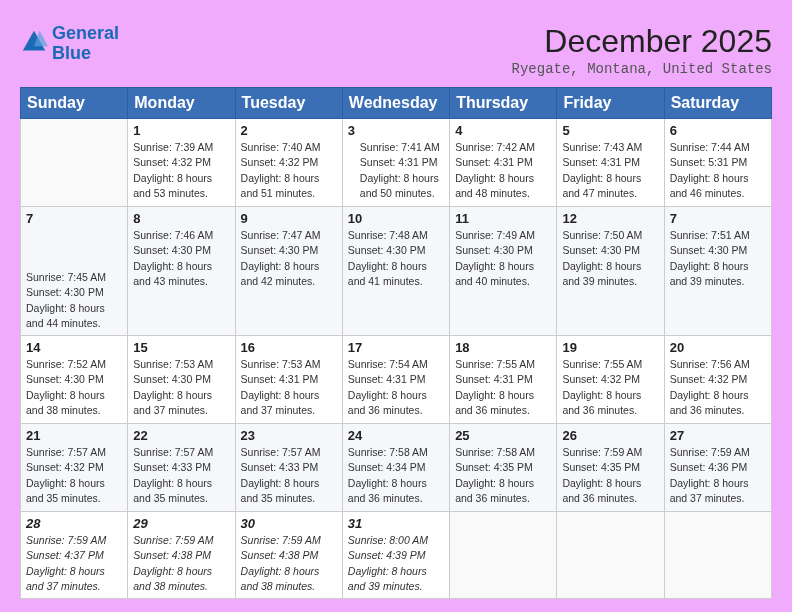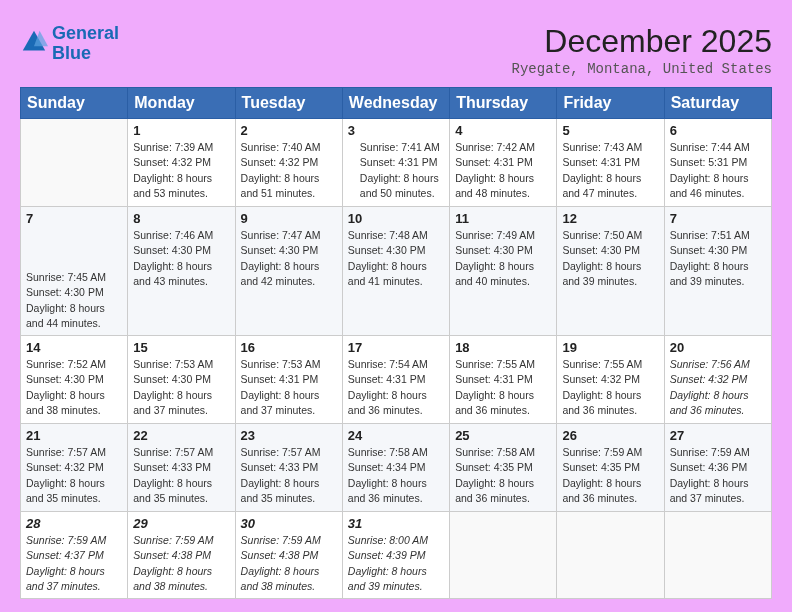--- a/index.html
+++ b/index.html
@@ -270,21 +270,21 @@
           </td>
           <td>
             <span class="day-number">19</span>
             <div class="day-info" style="white-space: pre-line;">Sunrise: 7:55 AM
 Sunset: 4:32 PM
 Daylight: 8 hours
 and 36 minutes.</div>
           </td>
           <td>
             <span class="day-number">20</span>
-            <div class="day-info" style="white-space: pre-line; font-style: italic;">Sunrise: 7:56 AM
+            <div class="day-info" style="white-space: pre-line;">Sunrise: 7:56 AM
 Sunset: 4:32 PM
 Daylight: 8 hours
 and 36 minutes.</div>
           </td>
         </tr>
         <tr>
           <td>
             <span class="day-number">21</span>
             <div class="day-info" style="white-space: pre-line;">Sunrise: 7:57 AM
 Sunset: 4:32 PM

